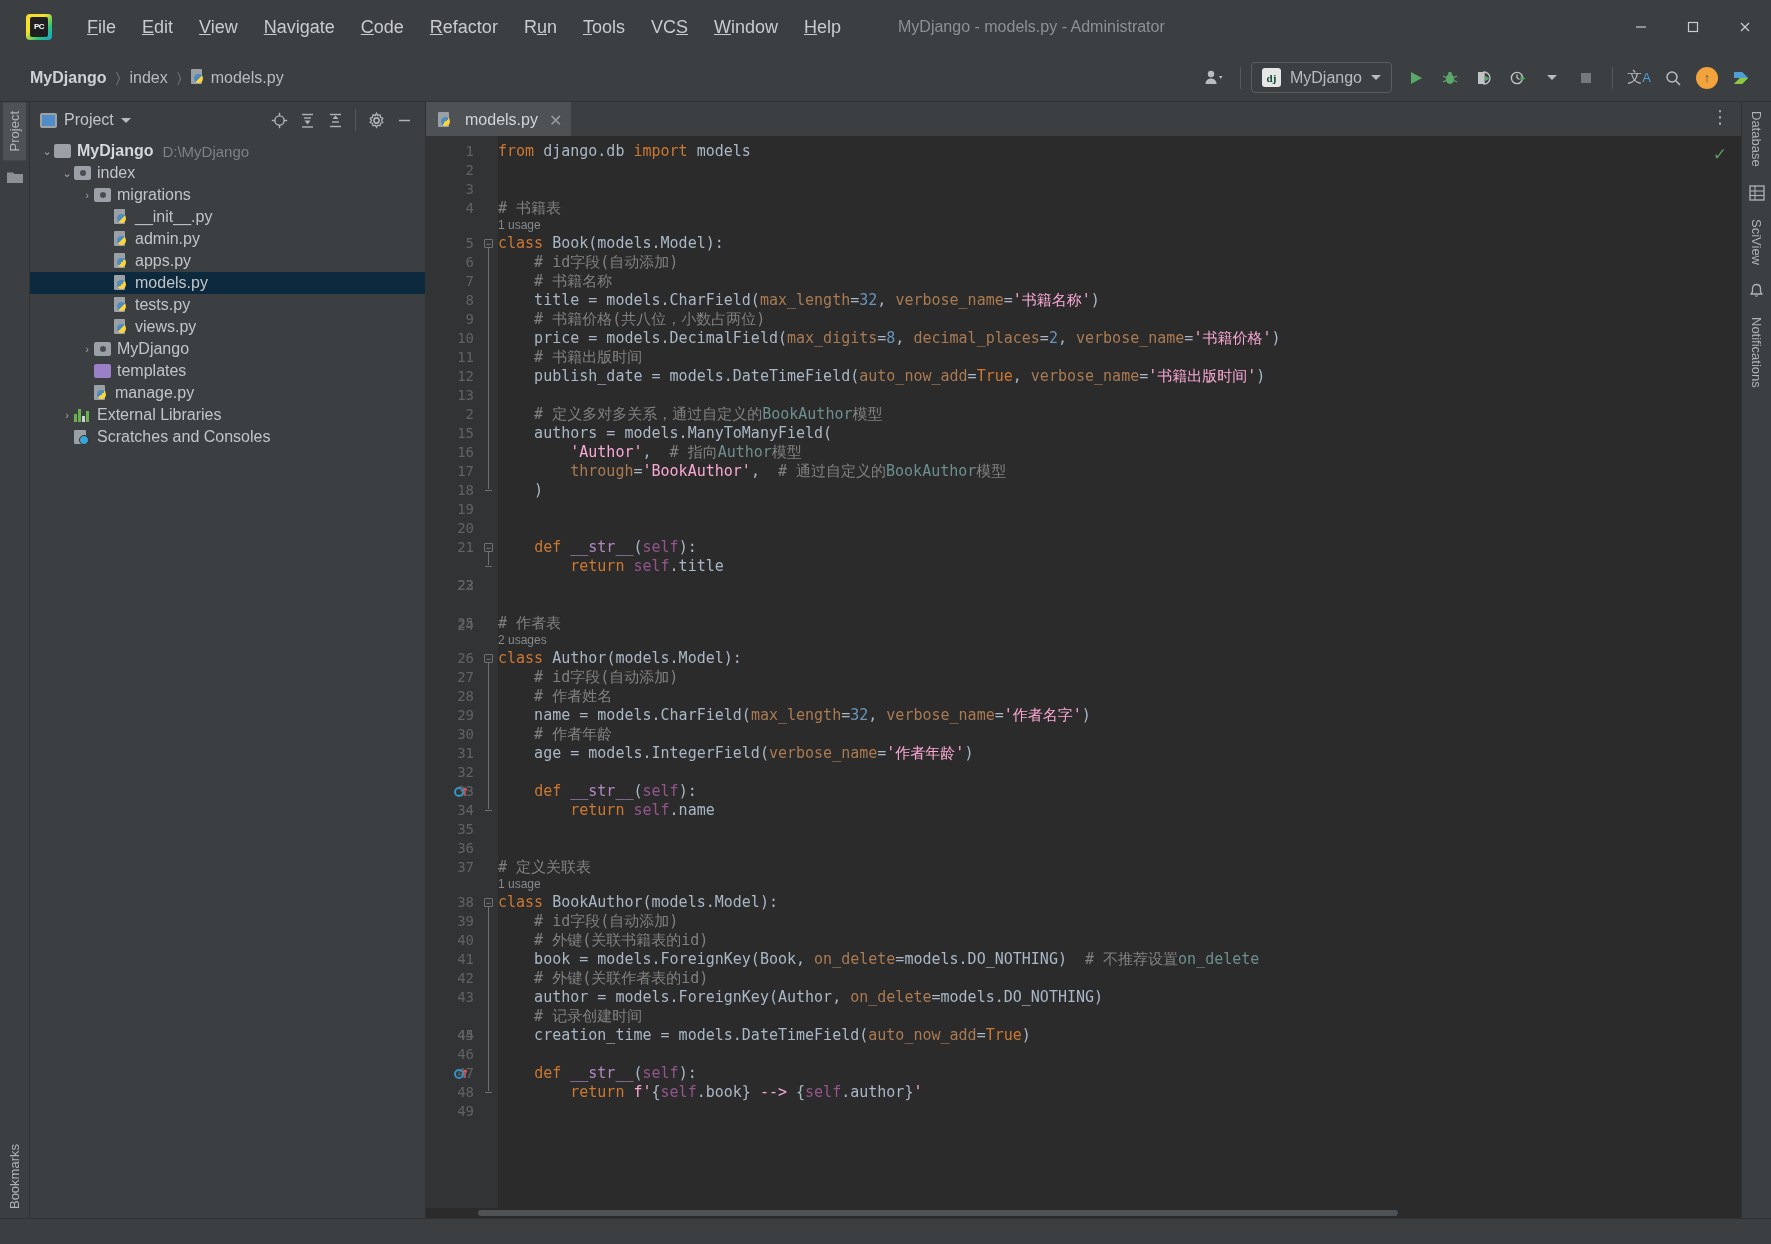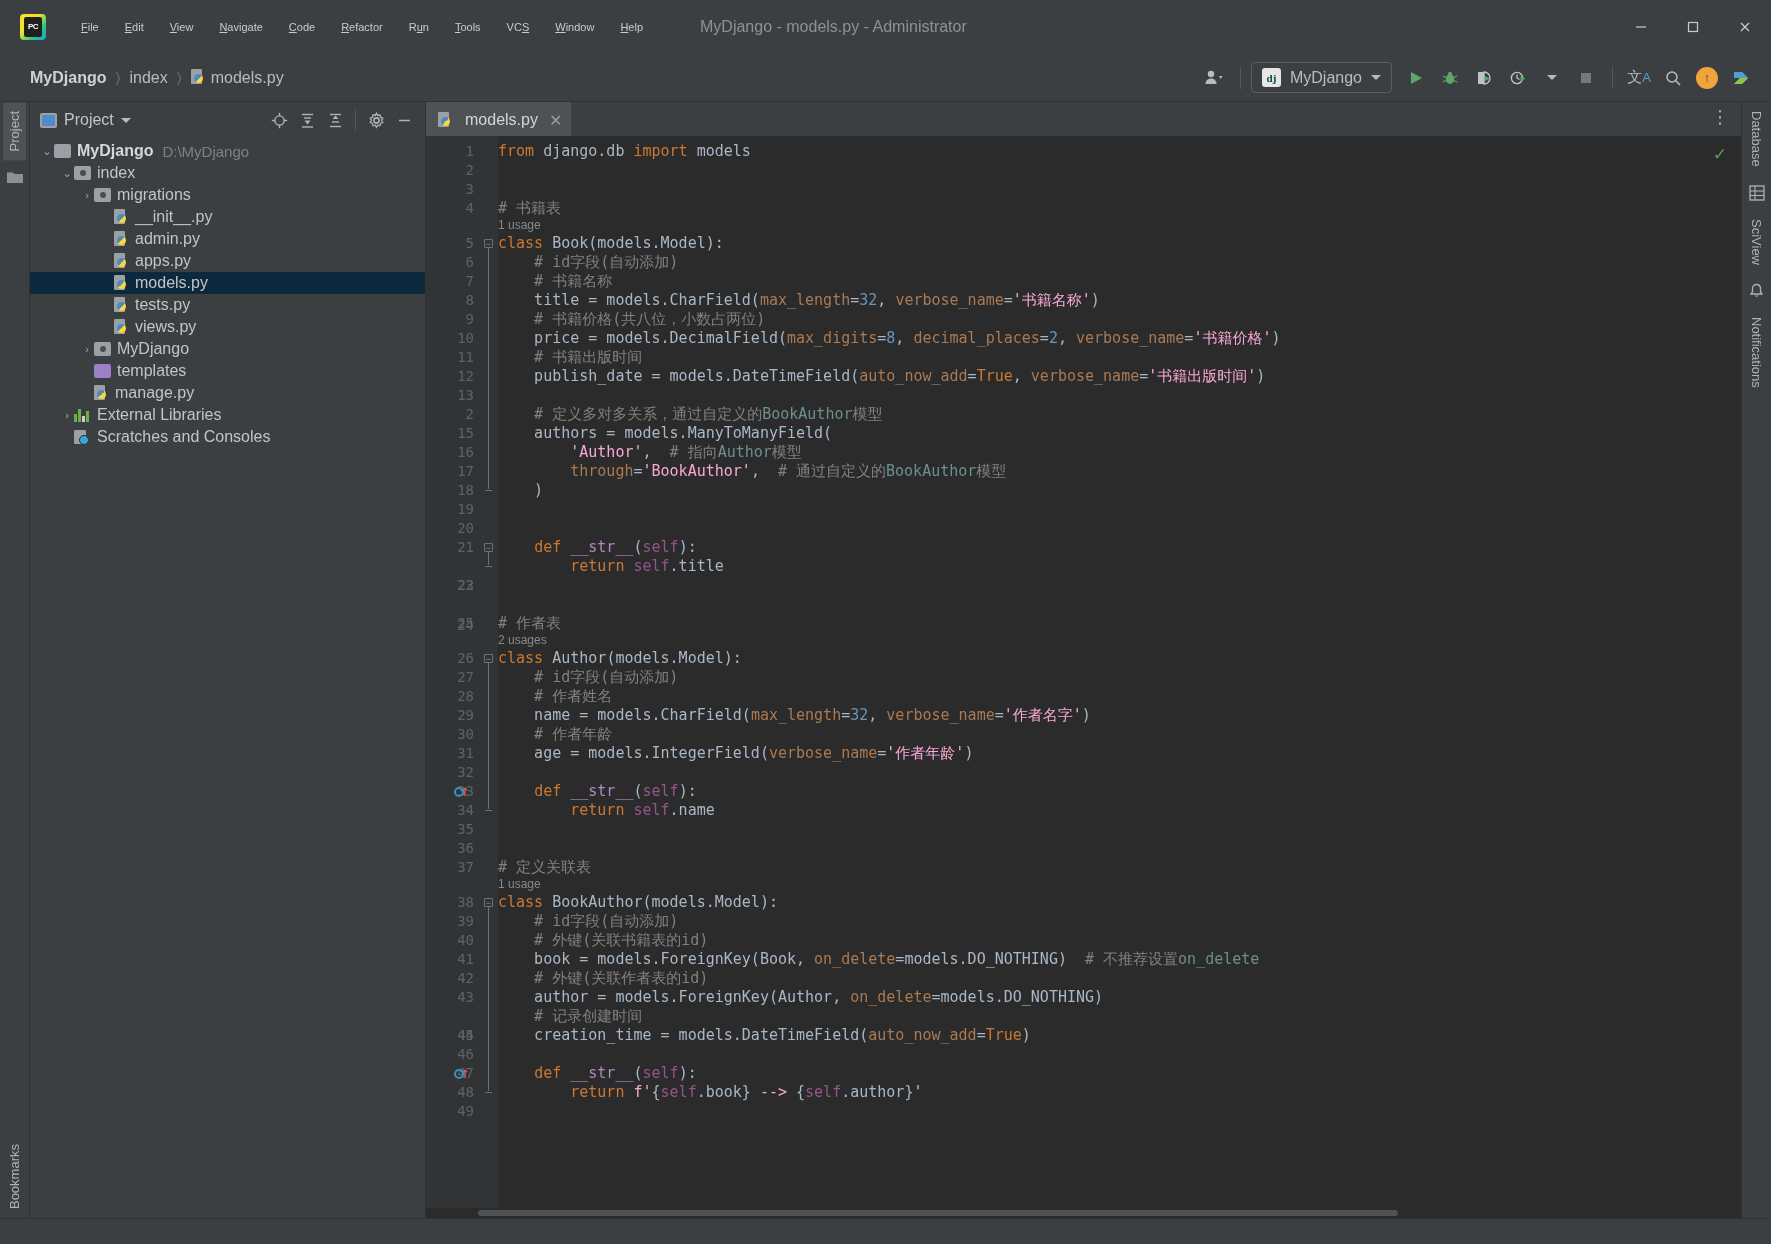--- a/index.html
+++ b/index.html
@@ -9,37 +9,37 @@
     font-family:"Liberation Sans", sans-serif;
     color:#bbbbbb;
     font-size:15px;
     -webkit-font-smoothing:antialiased;
   }
   #app { position:relative; width:1771px; height:1244px; background:#3c3f41; display:flex; flex-direction:column; }
 
   
   .titlebar {
     height:54px; background:#3c3f41; display:flex; align-items:center;
-    padding-left:20px; position:relative; flex:0 0 54px;
+    padding-left:26px; position:relative; flex:0 0 54px;
   }
   .app-logo { width:26px; height:26px; position:relative; margin-right:22px; flex:0 0 26px; }
   .app-logo .l-body {
     position:absolute; inset:0;
     background:linear-gradient(135deg,#f7e02a 0%,#f7e02a 38%,#2bc67a 70%,#18a0d8 100%);
     border-radius:4px;
   }
   .app-logo .l-inner {
     position:absolute; left:4px; top:3px; right:4px; bottom:3px;
     background:#1f1f1f; border-radius:2px;
     color:#fff; font-size:8px; font-weight:bold; line-height:20px; text-align:center;
     letter-spacing:-0.5px;
   }
   .menu { display:flex; align-items:center; gap:0px; }
   .menu-item {
-    padding:4px 13px; color:#c9cbcd; font-size:11px; cursor:default; white-space:nowrap;
+    padding:4px 13px; color:#c9cbcd; font-size:18px; cursor:default; white-space:nowrap;
   }
   .menu-item .u { text-decoration:underline; }
   .win-title {
     margin-left:44px; color:#8e9193; font-size:16px; white-space:nowrap;
   }
   .win-buttons { position:absolute; right:0; top:0; height:54px; display:flex; align-items:center; }
   .win-btn {
     width:52px; height:54px; display:flex; align-items:center; justify-content:center;
     color:#c9cbcd;
   }

